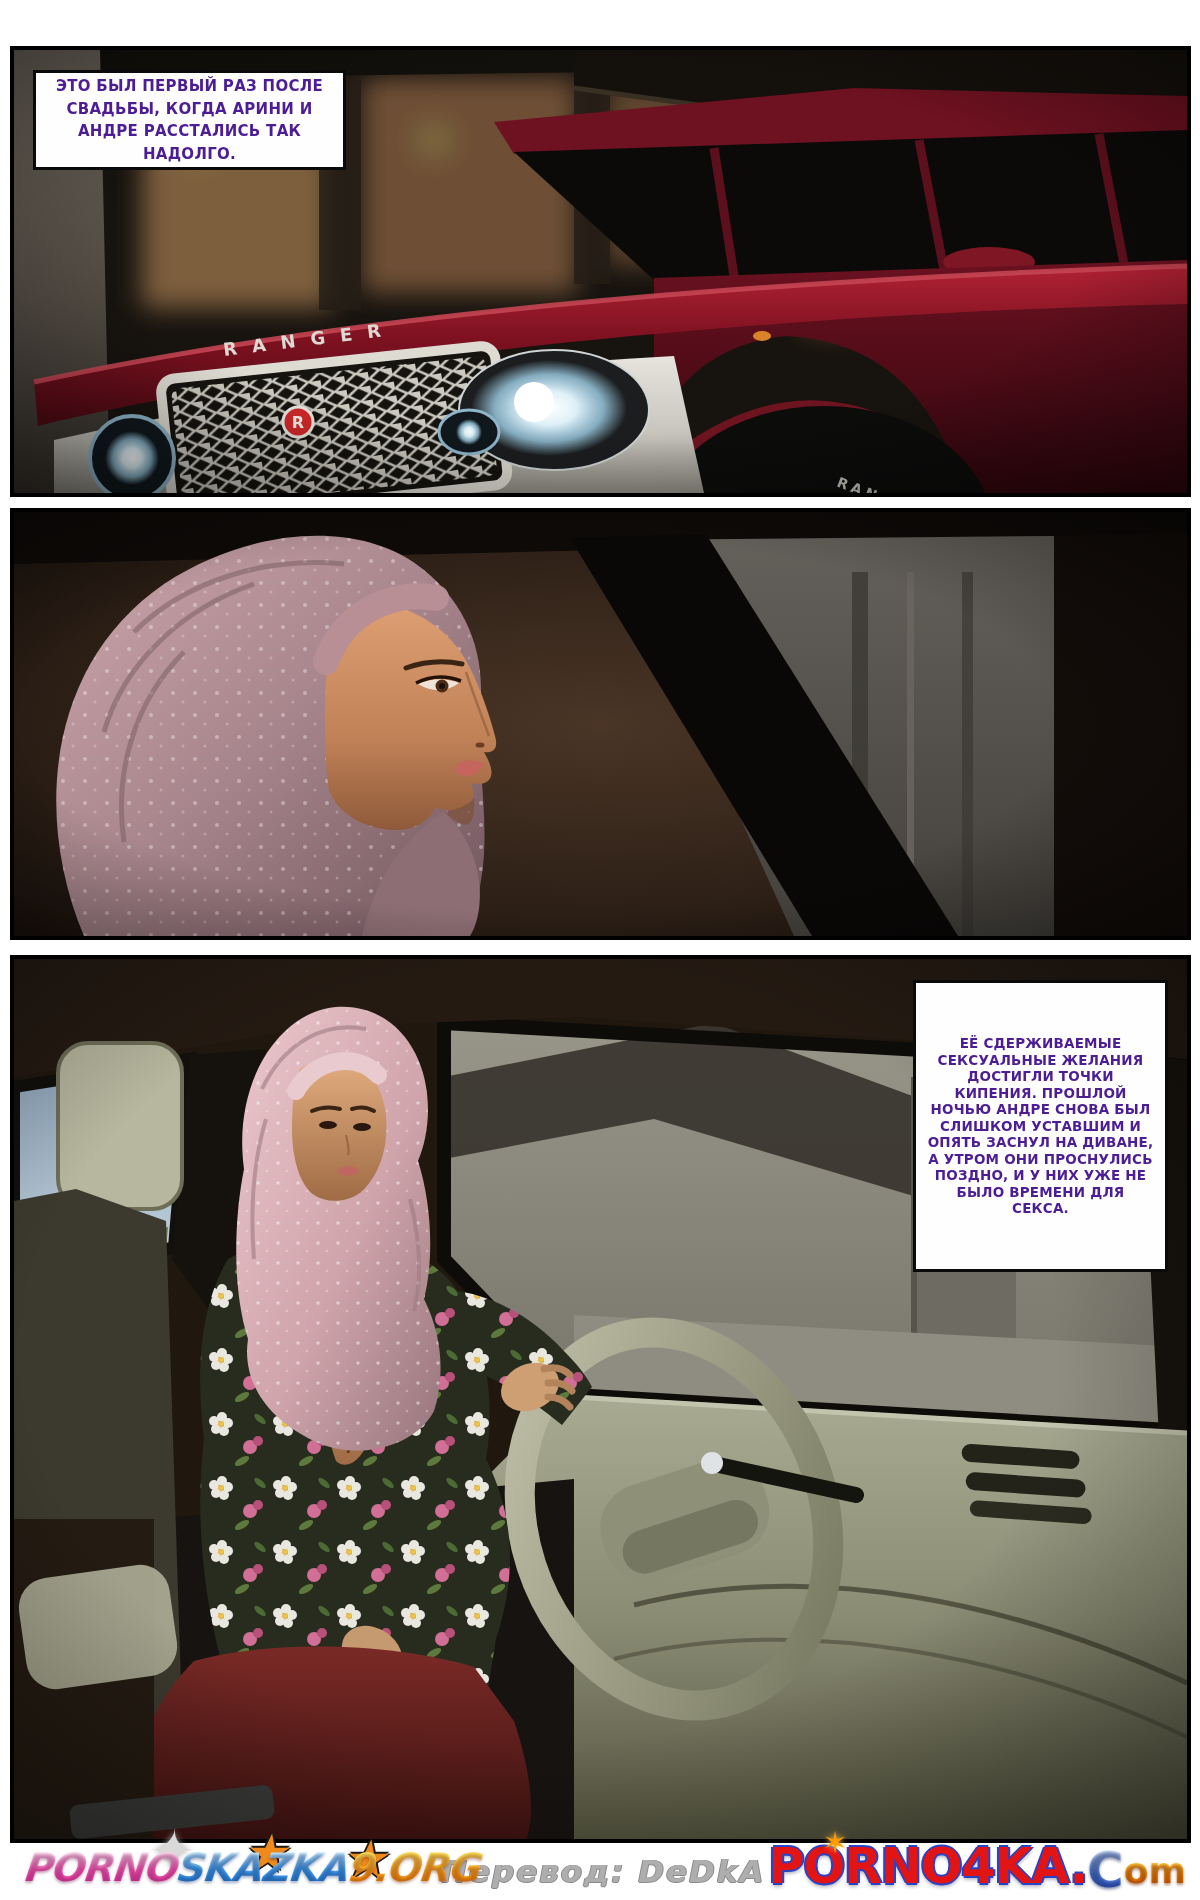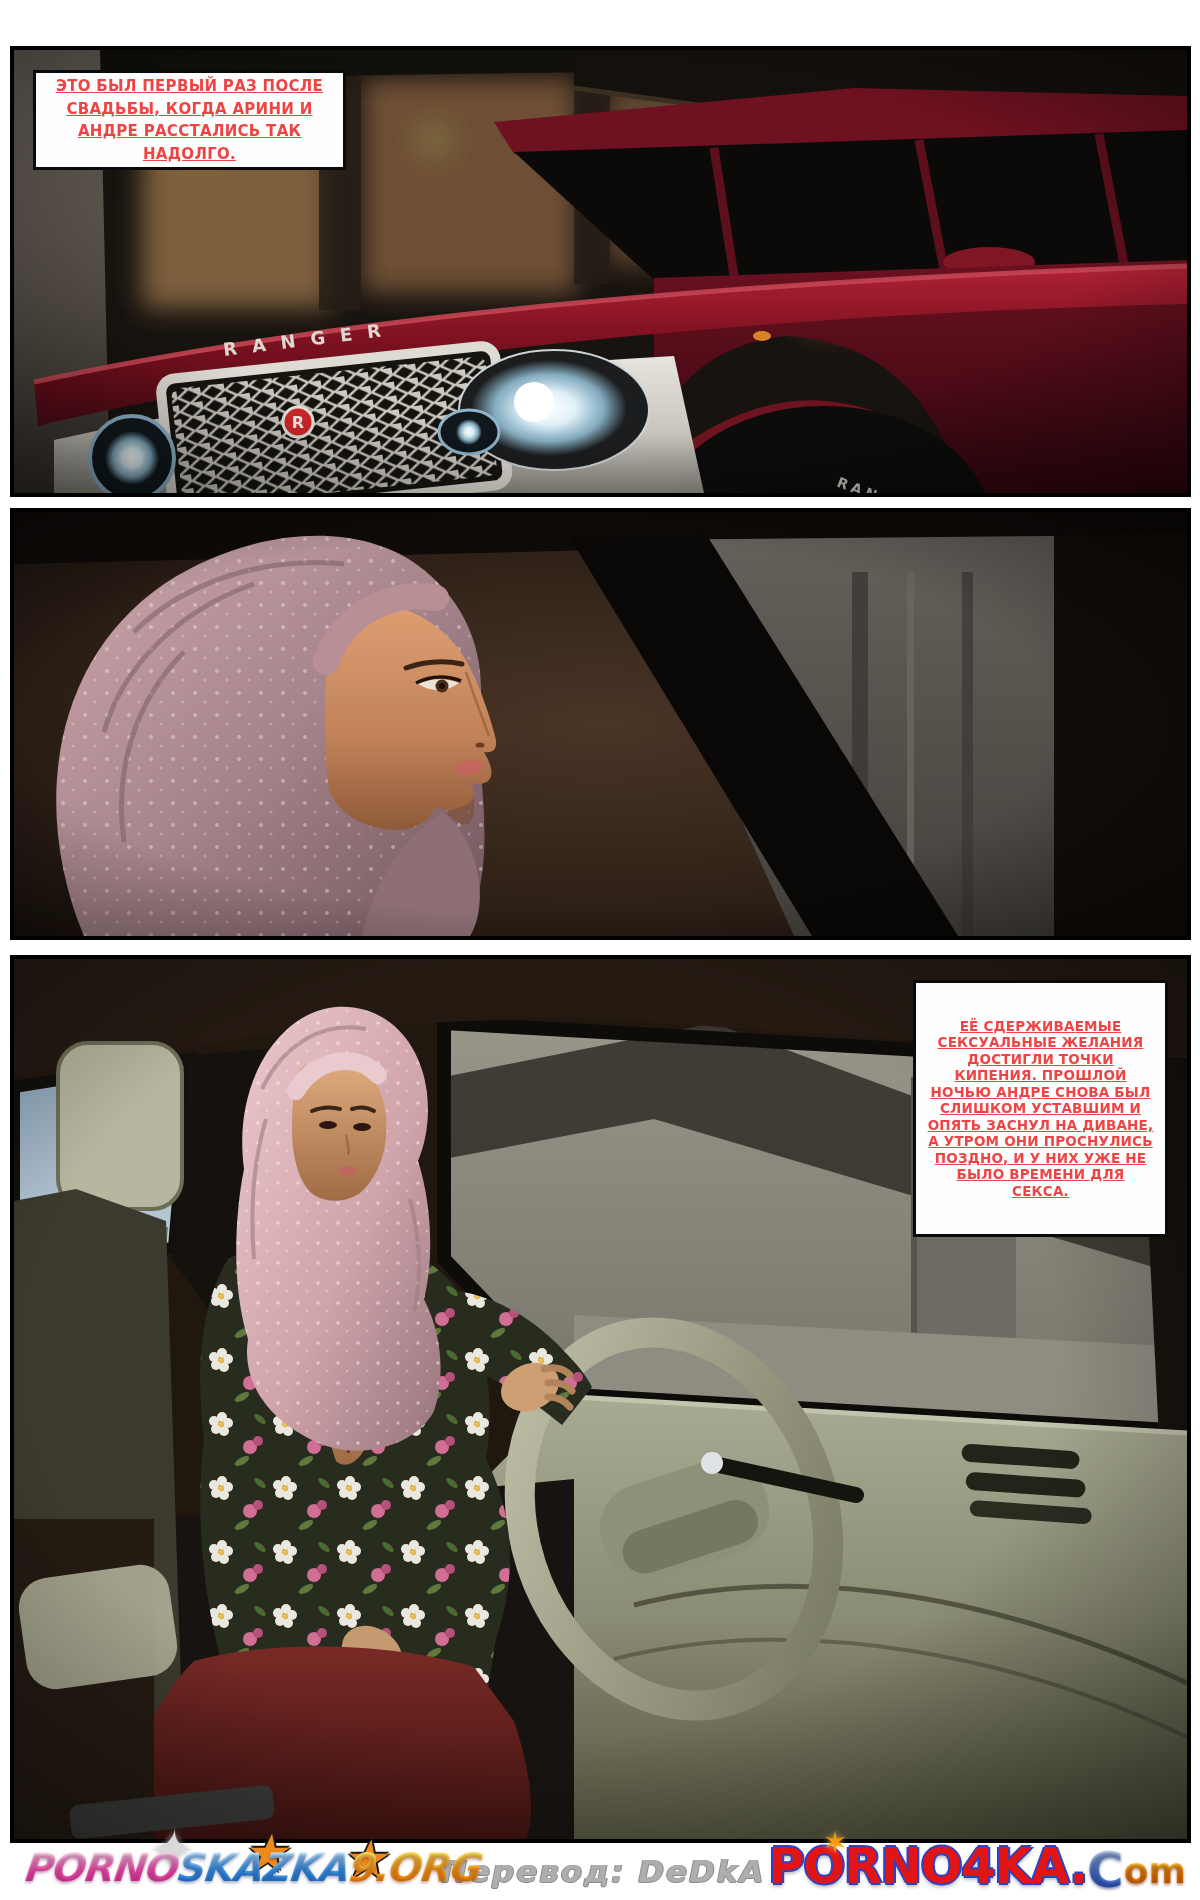--- a/index.html
+++ b/index.html
@@ -6,24 +6,24 @@
   #page{position:relative;width:1200px;height:1900px;background:#ffffff;overflow:hidden;
         font-family:"DejaVu Sans","Liberation Sans",sans-serif;}
   .panel{position:absolute;left:10px;width:1181px;border:4px solid #000;background:#000;
          box-sizing:border-box;overflow:hidden;}
   #panel1{top:46px;height:451px;}
   #panel2{top:508px;height:432px;}
   #panel3{top:955px;height:888px;}
   .panel svg{display:block;width:100%;height:100%;}
   .caption{position:absolute;background:#fefefe;border:3px solid #0a0a0a;box-sizing:border-box;
            display:flex;align-items:center;justify-content:center;text-align:center;
-           color:#ef4444;font-weight:700;z-index:5;padding:6px 10px;text-decoration:underline;}
+           color:#4c1d95;font-weight:700;z-index:5;padding:6px 10px;}
   #cap1{left:33px;top:70px;width:313px;height:100px;font-size:15px;line-height:1.5;letter-spacing:.3px;}
   #cap2{left:817px;top:531px;width:351px;height:113px;font-size:15px;line-height:1.5;letter-spacing:.3px;}
-  #cap3{left:913px;top:980px;width:255px;height:257px;font-size:13.5px;line-height:1.22;letter-spacing:.2px;}
+  #cap3{left:913px;top:980px;width:255px;height:292px;font-size:13.5px;line-height:1.22;letter-spacing:.2px;}
 
   
   #footer{position:absolute;left:0;top:1843px;width:1200px;height:57px;background:#fff;z-index:8;}
   .gtext{background-clip:text;-webkit-background-clip:text;color:transparent;-webkit-text-fill-color:transparent;}
   #logo-left{position:absolute;left:26px;top:-6px;height:62px;transform:skewX(-8deg);z-index:9;white-space:nowrap;}
   .lg-txt{position:relative;z-index:2;font-size:39px;font-weight:800;font-style:italic;letter-spacing:-1px;line-height:62px;}
   .lg-pink{background-image:linear-gradient(#ffd9ef 20%,#ff63bd 55%,#e22a9a);
            text-shadow:0 2px 3px rgba(90,0,60,.35);}
   .lg-blue{background-image:linear-gradient(#c8ecff 18%,#47a5f2 55%,#1f74d6);
            text-shadow:0 2px 3px rgba(0,30,90,.35);}

